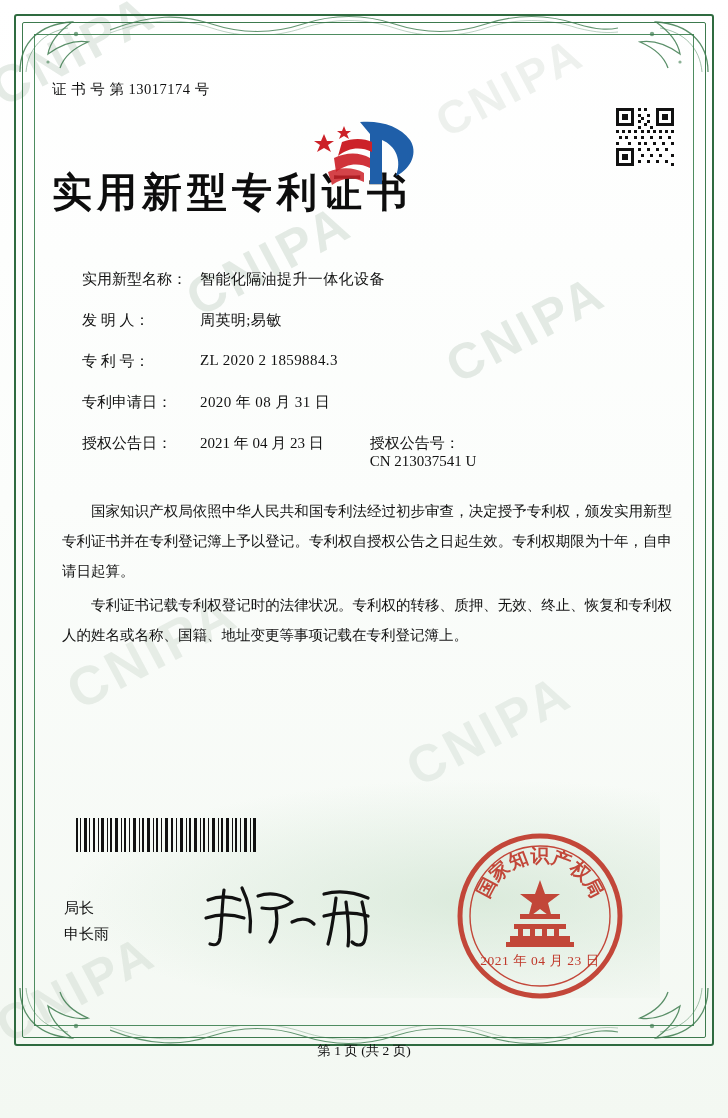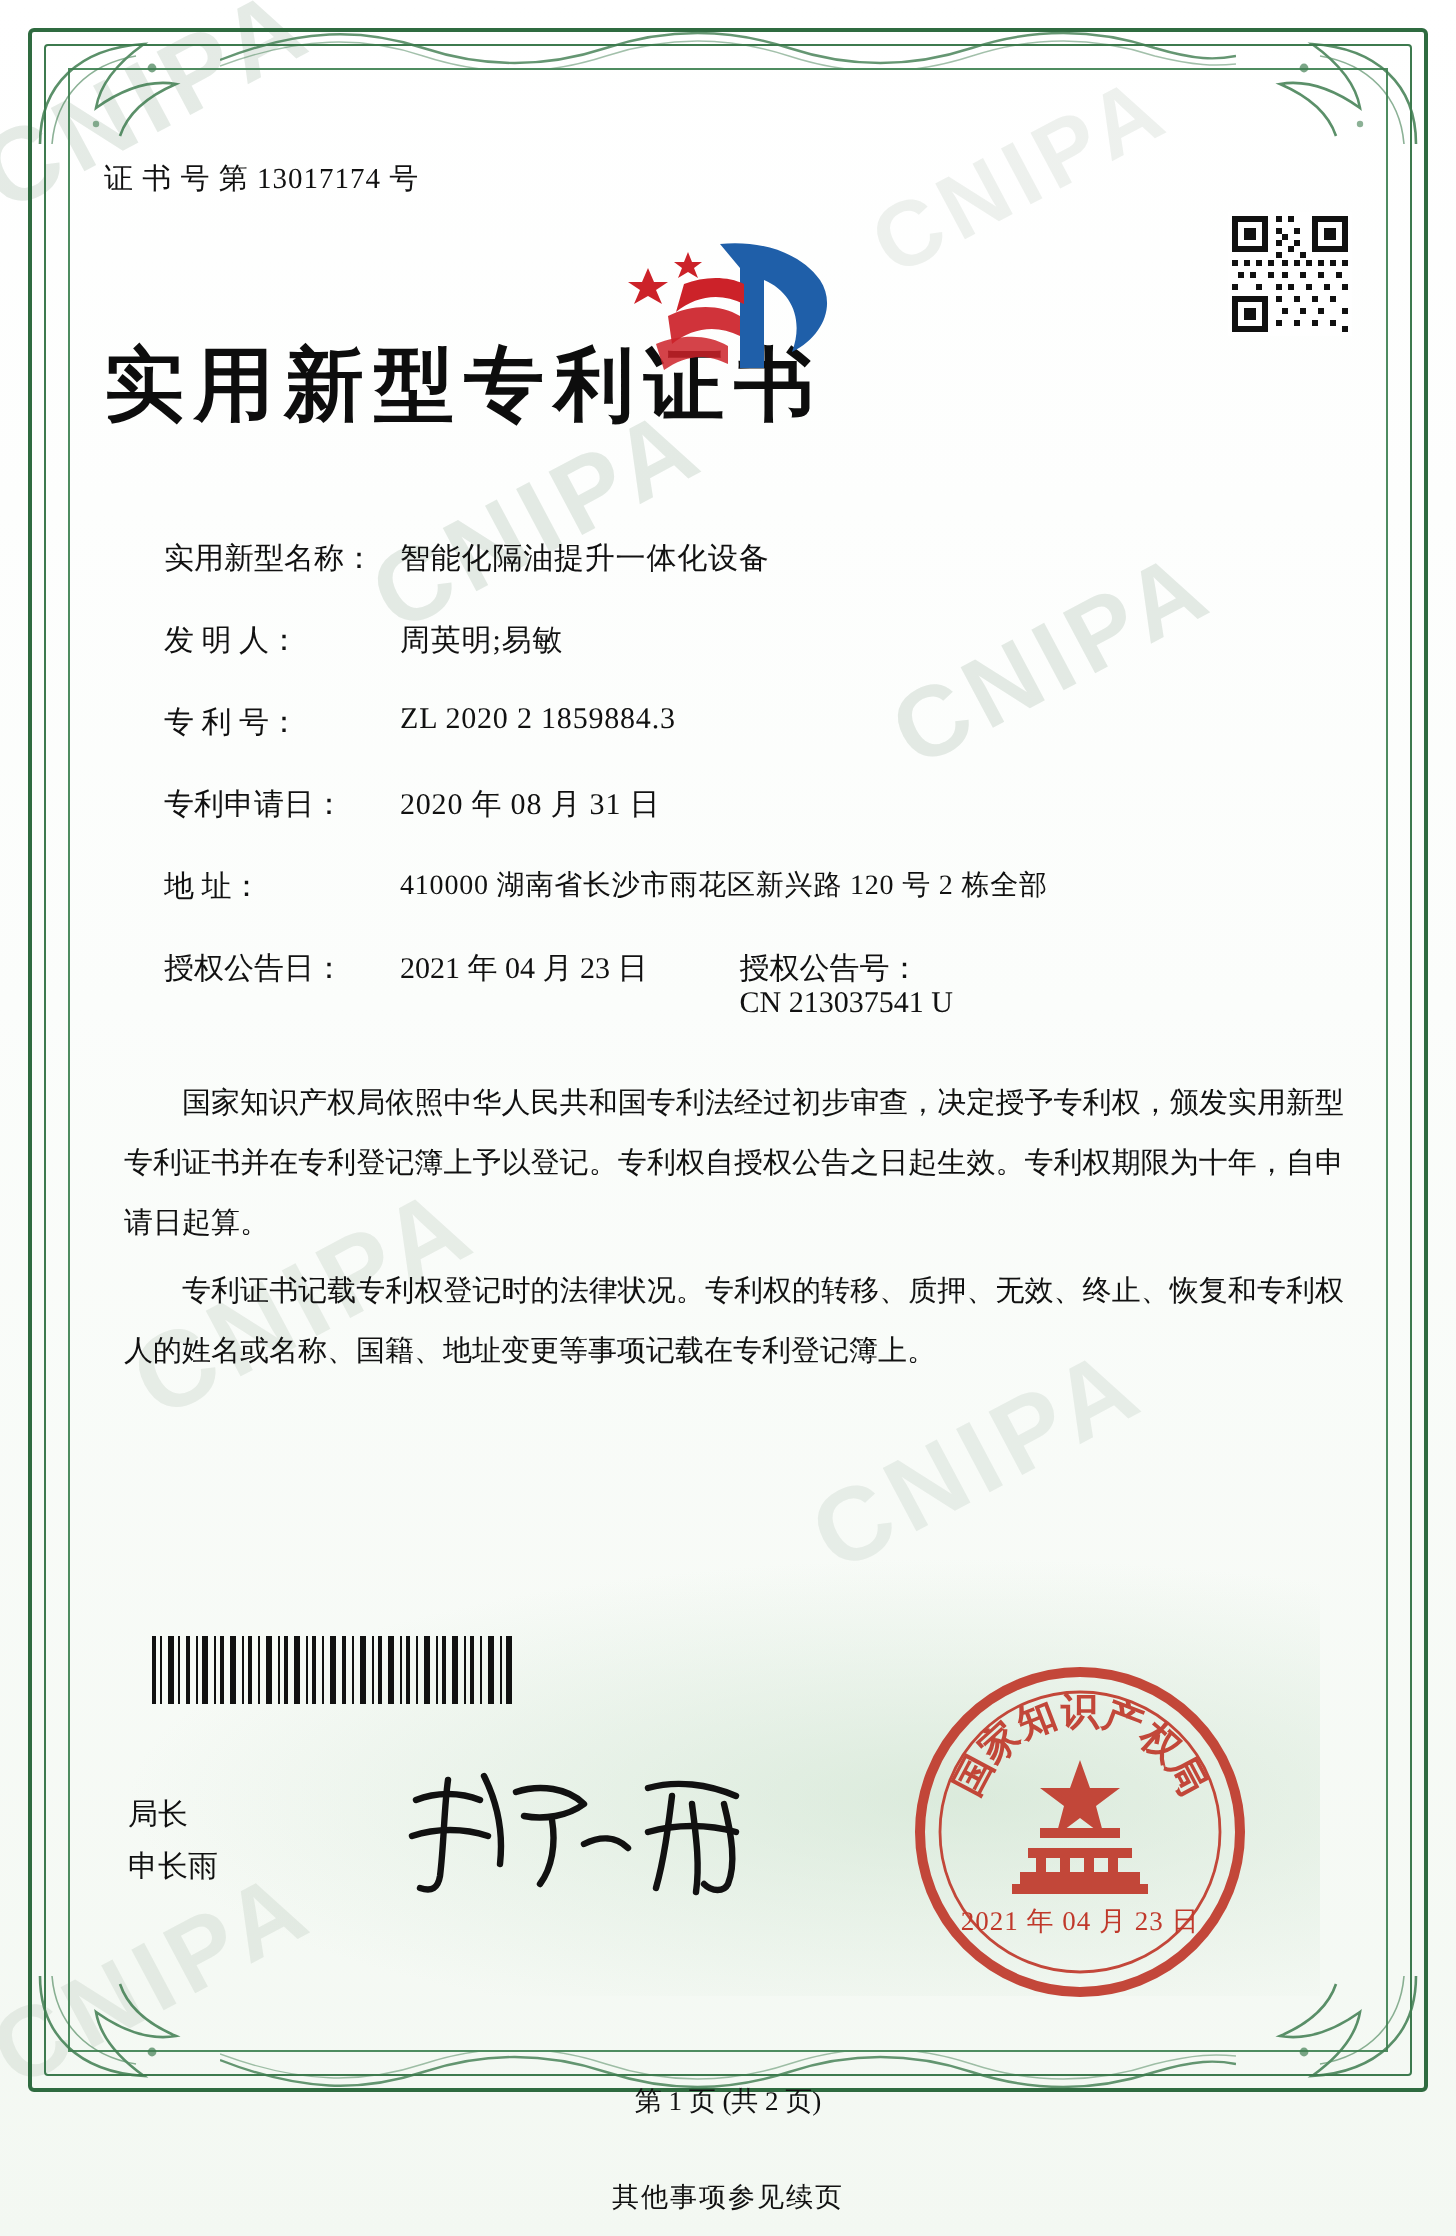--- a/index.html
+++ b/index.html
@@ -428,24 +428,20 @@
         <span class="lbl">专    利    号：</span>
         <span class="val">ZL 2020 2 1859884.3</span>
       </div>
 
       <div class="field">
         <span class="lbl">专利申请日：</span>
         <span class="val">2020 年 08 月 31 日</span>
       </div>
 
 
-      <div class="field small">
-        <span class="lbl">地          址：</span>
-        <span class="val">410000 湖南省长沙市雨花区新兴路 120 号 2 栋全部</span>
-      </div>
 
       <div class="field">
         <span class="lbl">授权公告日：</span>
         <span>2021 年 04 月 23 日</span>
         <span class="inline-second">
           <span class="lbl2">授权公告号：</span>
           <span>CN 213037541 U</span>
         </span>
       </div>
 
@@ -554,15 +550,14 @@
           <text x="88" y="34" text-anchor="middle" transform="rotate(21 88 88)">产</text>
           <text x="88" y="34" text-anchor="middle" transform="rotate(42 88 88)">权</text>
           <text x="88" y="34" text-anchor="middle" transform="rotate(62 88 88)">局</text>
         </g>
       </g>
     </svg>
   </div>
   <div class="seal-date">2021 年 04 月 23 日</div>
 
   <div class="page-num">第 1 页 (共 2 页)</div>
-  <div class="footnote">其他事项参见续页</div>
 
 </div>
 
 </body></html>

